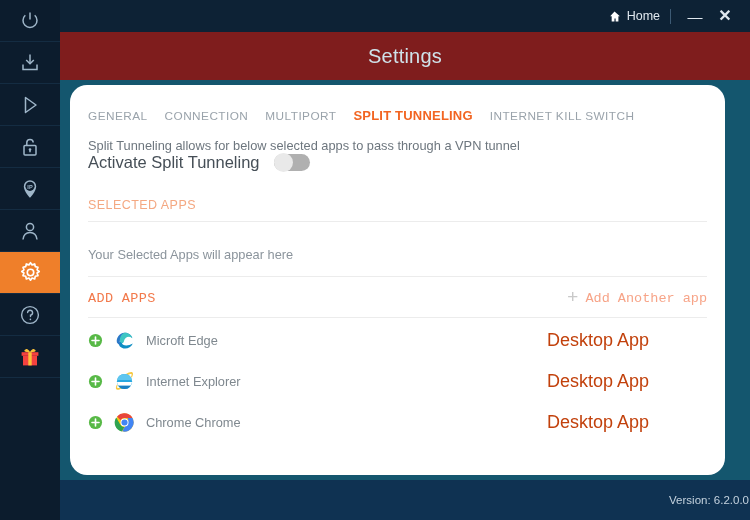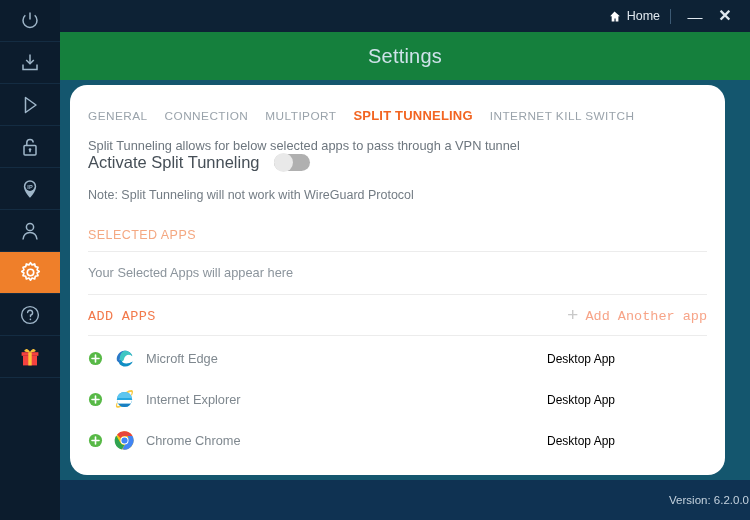--- a/index.html
+++ b/index.html
@@ -56,21 +56,21 @@
     display:flex; align-items:center; justify-content:center;
     line-height:1;
   }
   .tb-min { font-size:15px; margin-right:8px; }
   .tb-close { font-size:16px; font-weight:bold; }
 
   
   .headerband {
     position:absolute; left:60px; top:32px;
     width:690px; height:48px;
-    background:#15803d;
+    background:#7f1d1d;
     display:flex; align-items:center; justify-content:center;
   }
   .headerband .title {
     color:#cfe2ea; font-size:20px; font-weight:normal;
     letter-spacing:0.2px;
   }
 
   
   .tealbg {
     position:absolute; left:60px; top:80px;
@@ -141,21 +141,21 @@
     font-size:12.5px; color:#f4a882;
     letter-spacing:0.45px;
     margin-top:26px;
   }
   .hr {
     height:1px; background:#ececec;
     margin-top:9px;
   }
   .placeholder {
     font-size:12.8px; color:#8b949c;
-    margin-top:13px;
+    margin-top:25px;
   }
   .hr2 {
     height:1px; background:#ececec;
     margin-top:14px;
   }
 
   .addapps-row {
     display:flex; align-items:center; justify-content:space-between;
     margin-top:12px;
     font-family:Liberation Mono, monospace;
@@ -184,21 +184,21 @@
     display:flex; align-items:center;
     height:41px;
   }
   .app-add { width:26px; flex:none; display:flex; align-items:center; }
   .app-icon { width:32px; flex:none; display:flex; align-items:center; }
   .app-name {
     font-size:12.8px; color:#7f888f;
     flex:1;
   }
   .app-type {
-    font-size:12px; color:#000000;
+    font-size:18px; color:#c2410c;
     width:160px; flex:none;
   }
 
   
   .footer {
     position:absolute; left:60px; top:480px;
     width:690px; height:40px;
     background:#0f3252;
     display:flex; align-items:center; justify-content:flex-end;
     padding-right:1px;
@@ -314,21 +314,20 @@
 
       <div class="desc">Split Tunneling allows for below selected apps to pass through a VPN tunnel</div>
 
       <div class="activate-row">
         <div class="activate-label">Activate Split Tunneling</div>
         <div class="toggle">
           <div class="knob"></div>
         </div>
       </div>
 
-      <div class="note">Note: Split Tunneling will not work with WireGuard Protocol</div>
 
       <div class="sec-selected">SELECTED APPS</div>
       <div class="hr"></div>
       <div class="placeholder">Your Selected Apps will appear here</div>
       <div class="hr2"></div>
 
       <div class="addapps-row">
         <div class="sec-add">ADD APPS</div>
         <div class="add-another">
           <span class="add-plus">+</span>

